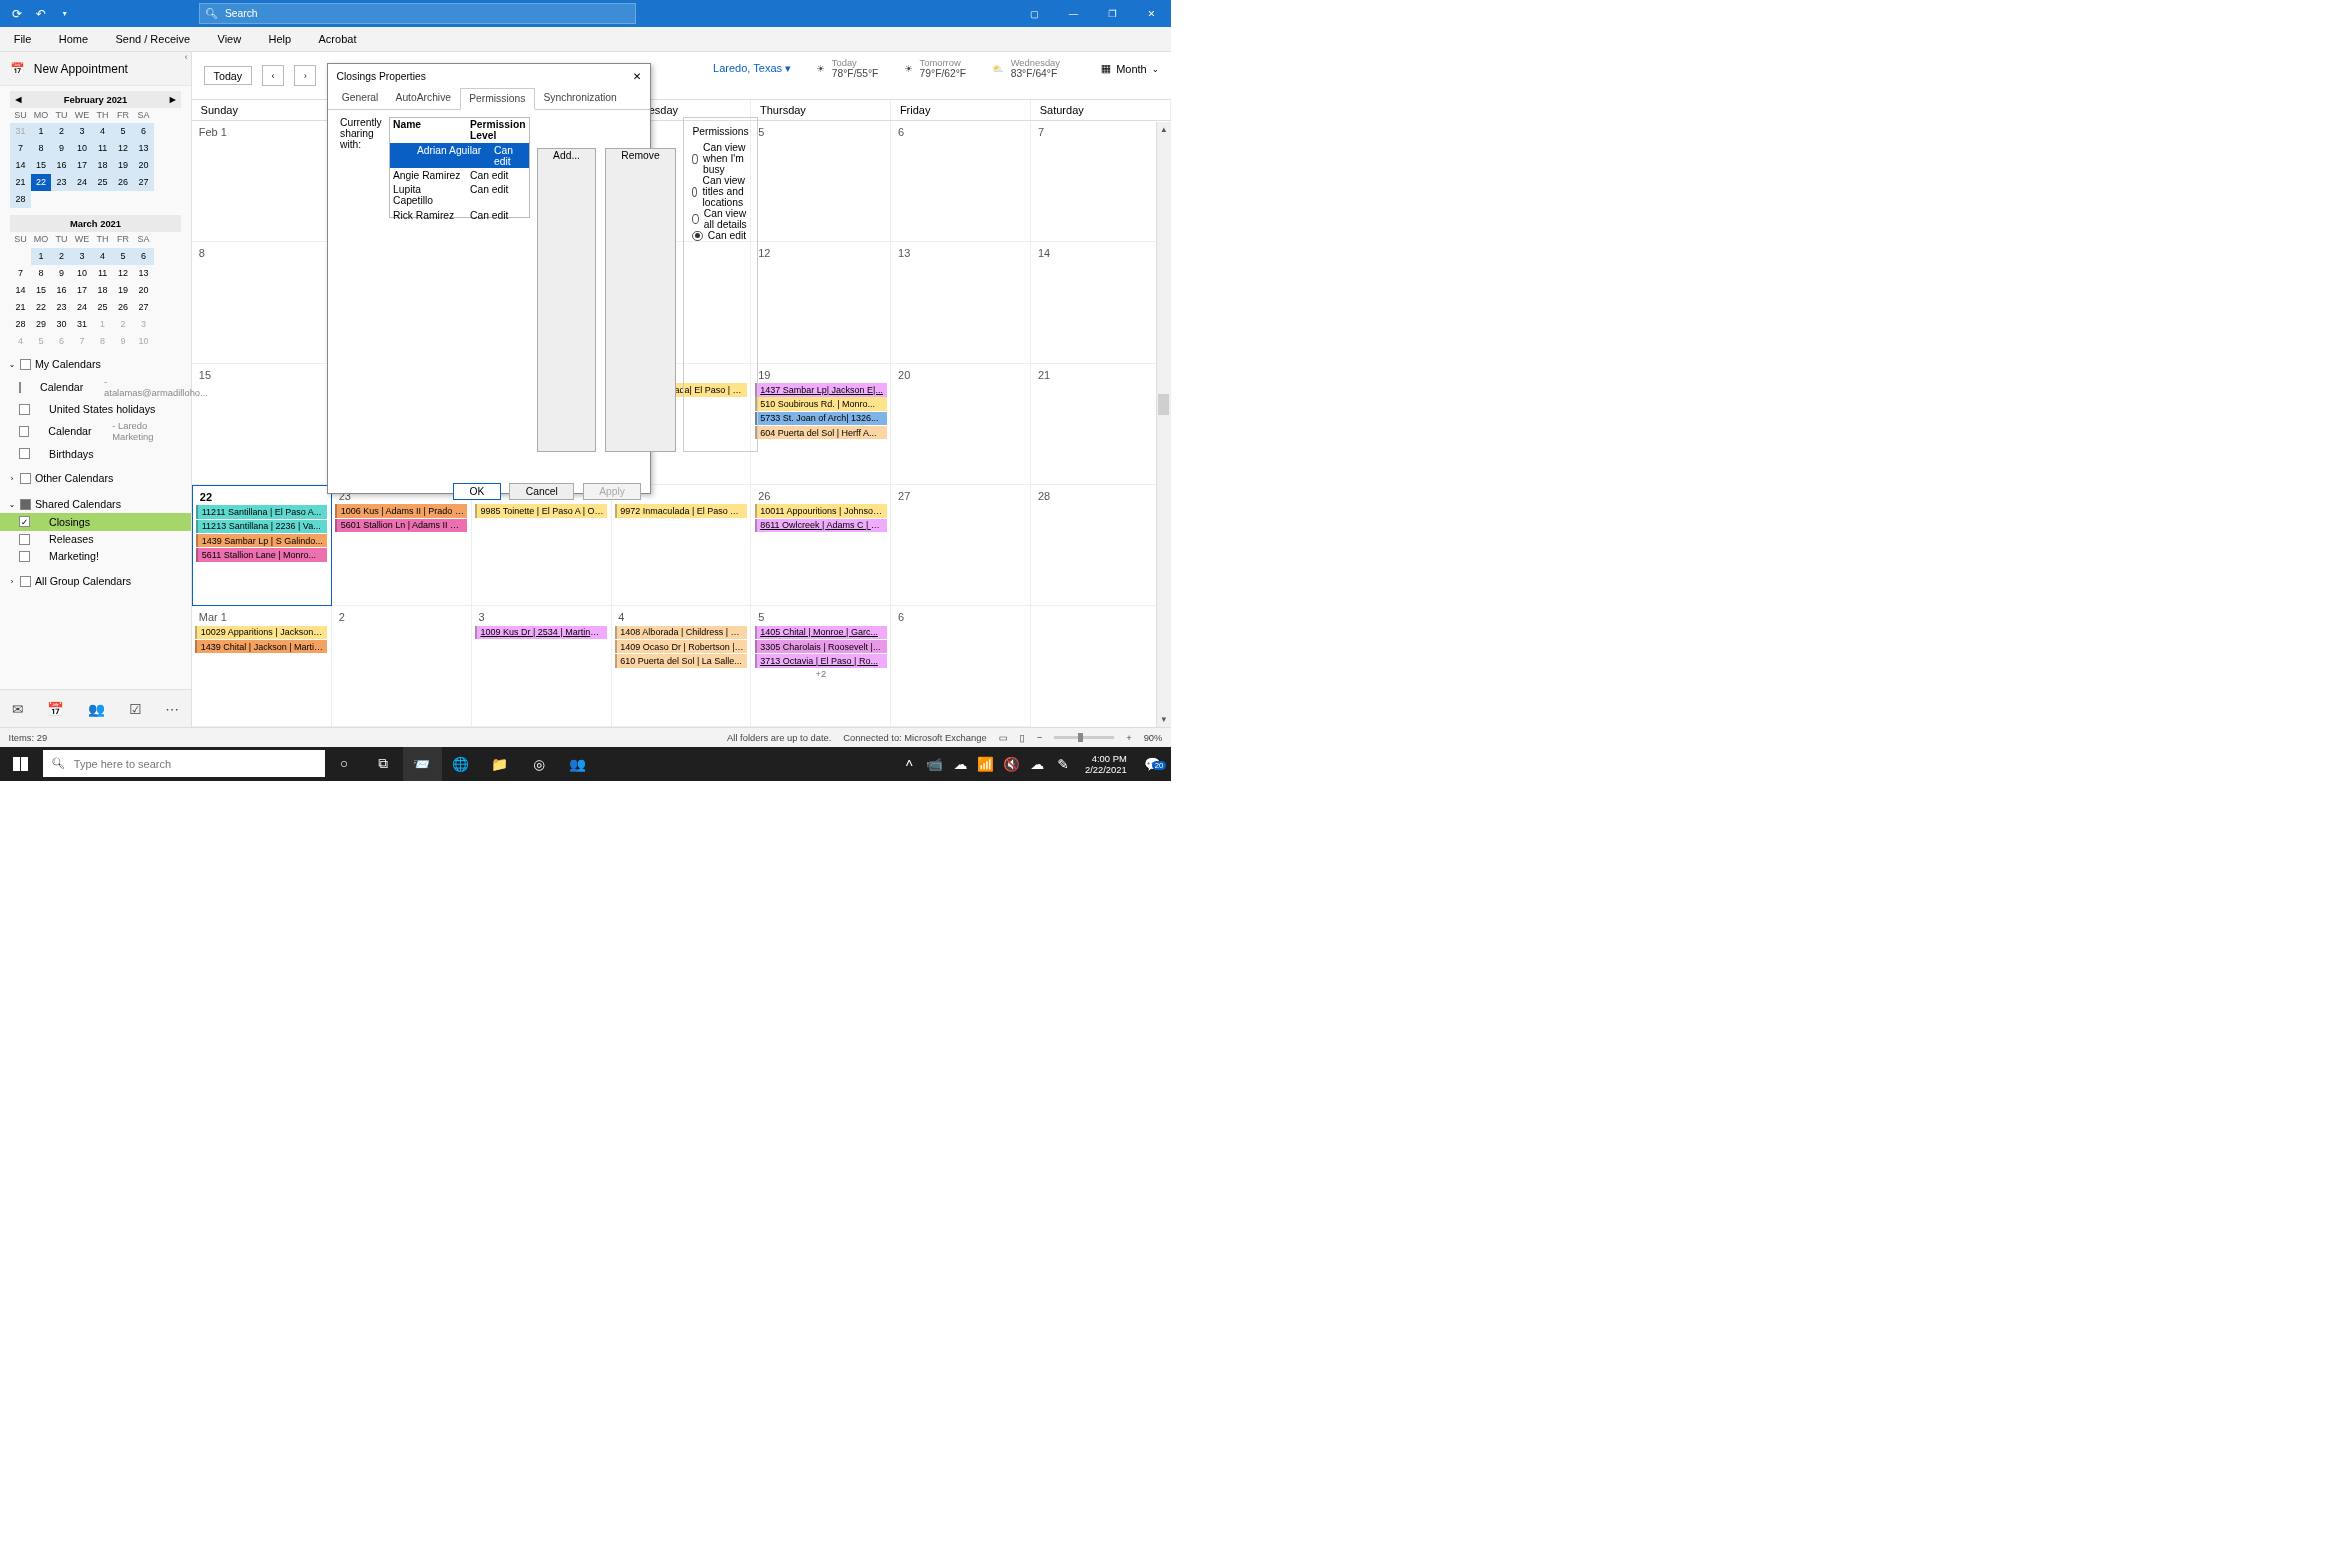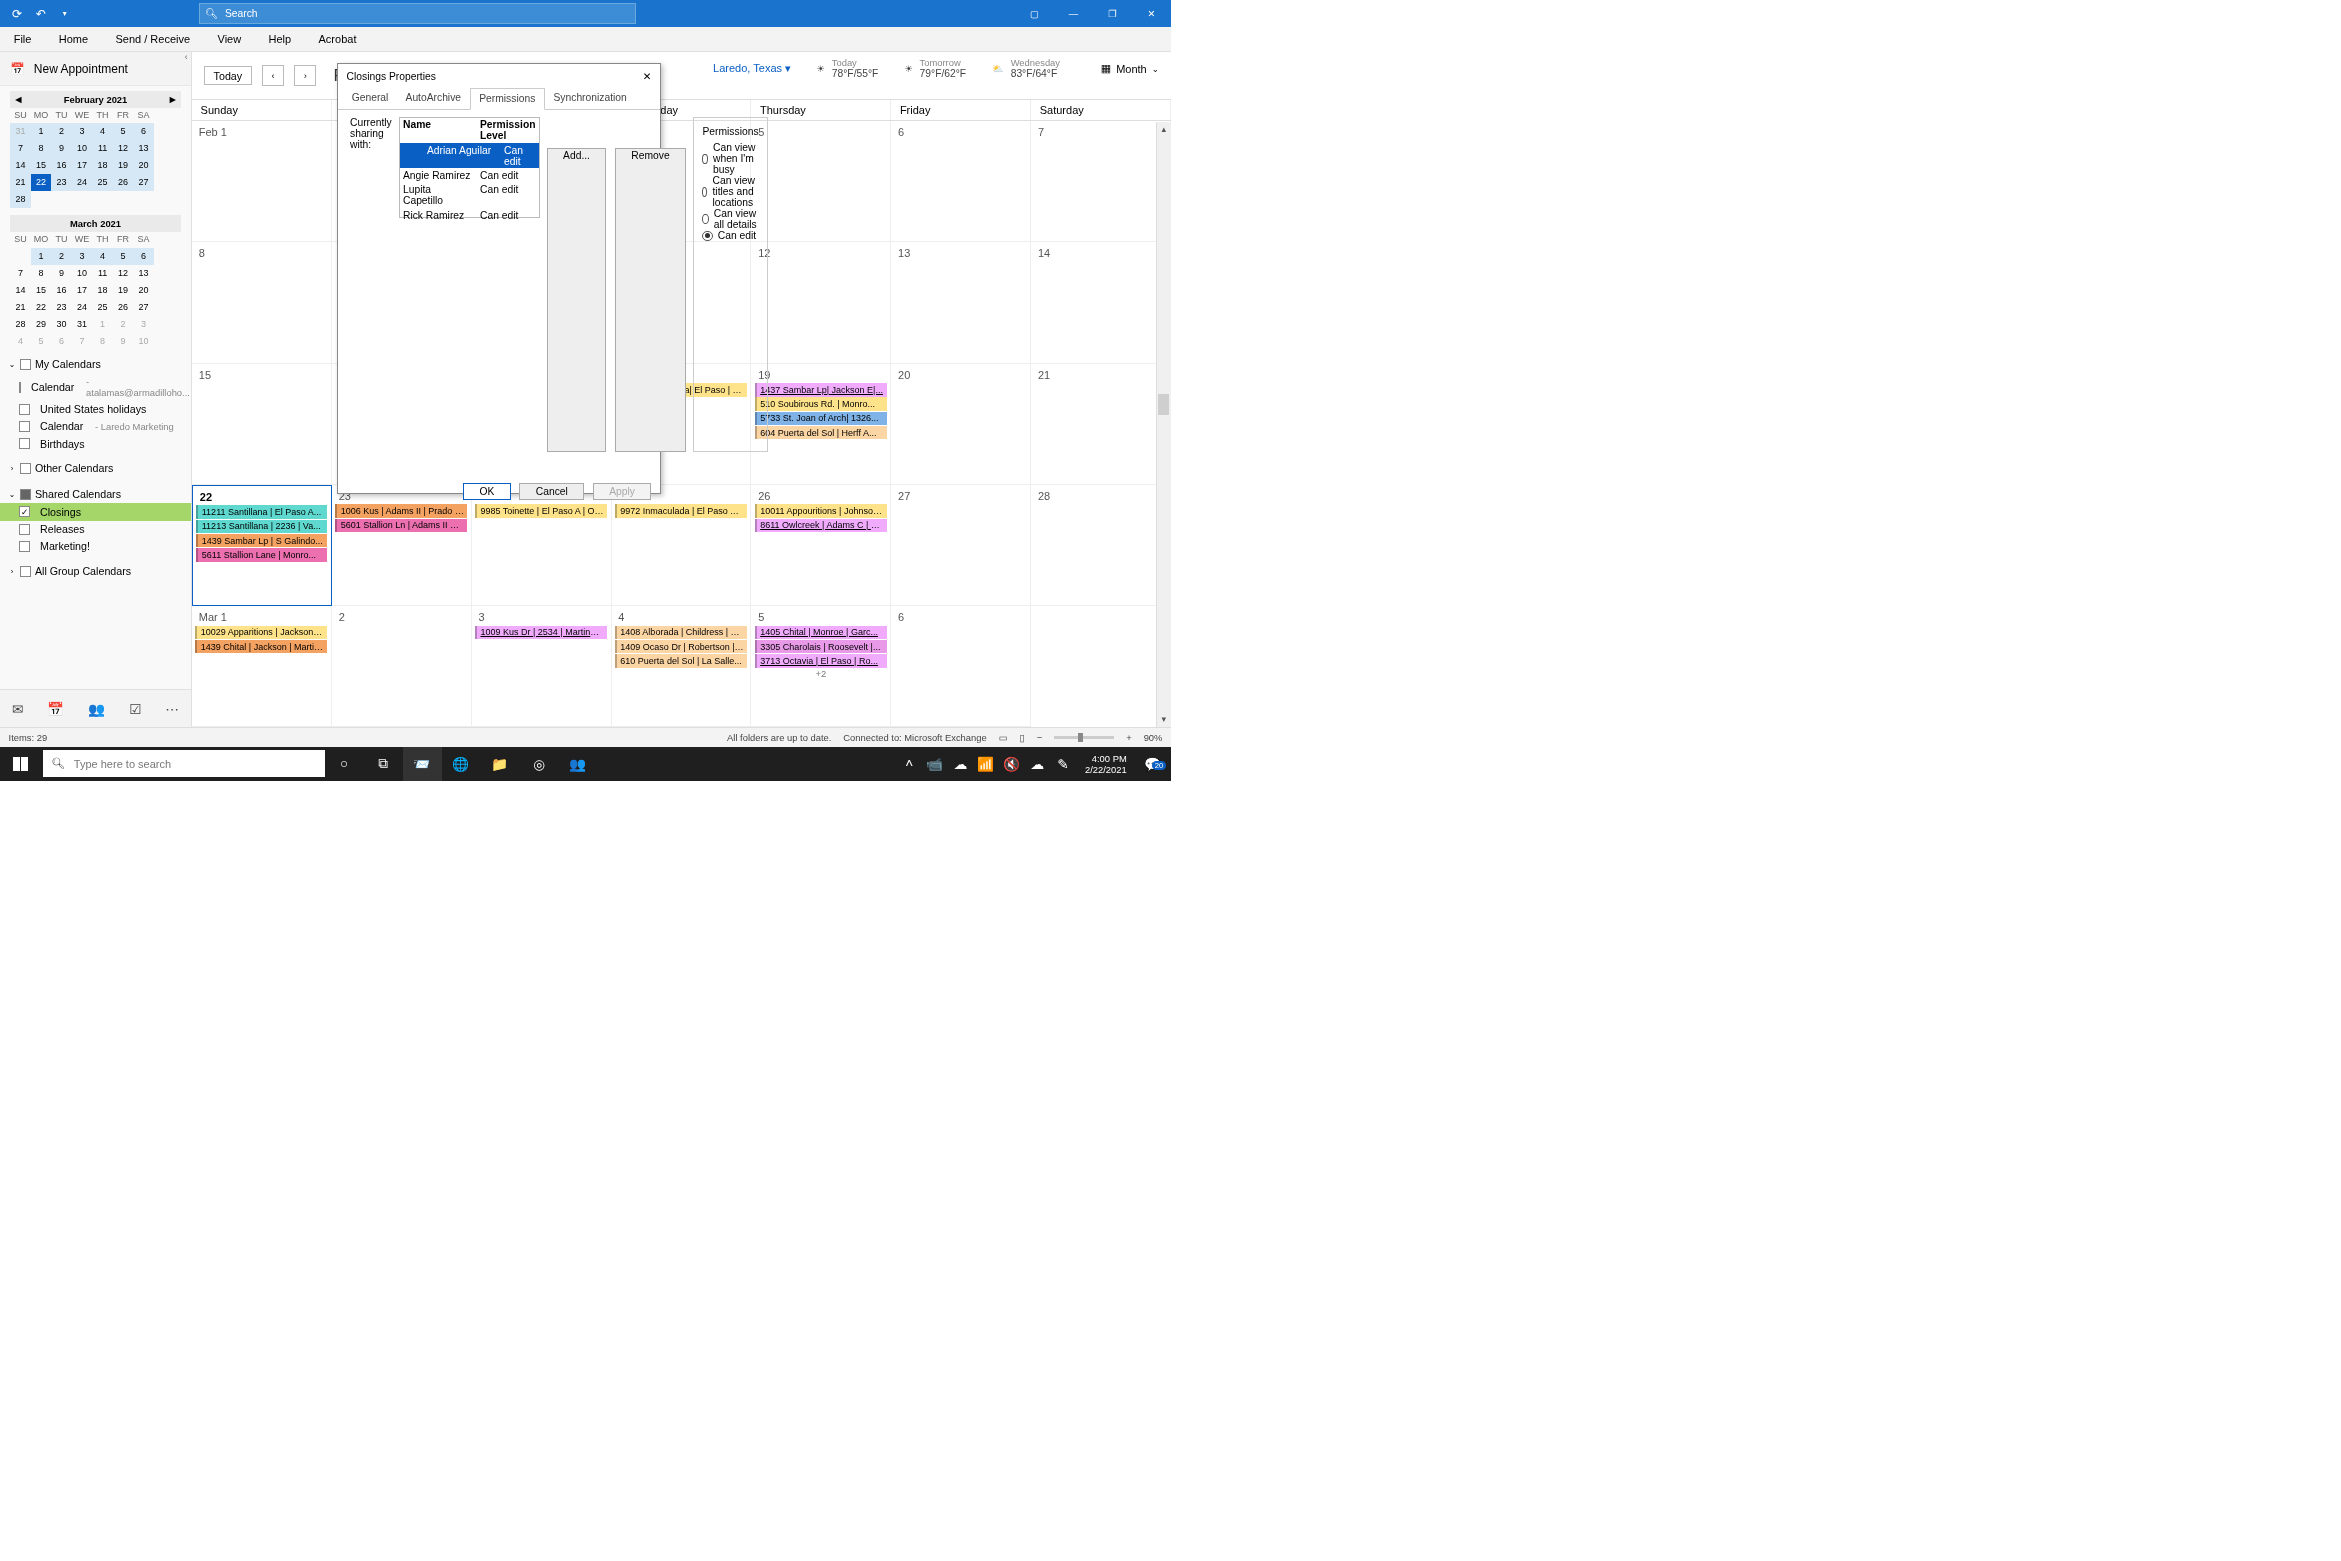--- a/index.html
+++ b/index.html
@@ -30,21 +30,21 @@
 .mc-head .arrow { position:absolute; font-size:7.7px; }
 .mc-head .arrow.l { left:5.1px; } .mc-head .arrow.r { right:5.1px; }
 .mc-grid { display:grid; grid-template-columns:repeat(7,20.5px); font-size:9px; }
 .mc-grid .dh { text-align:center; color:#666; height:15.4px; line-height:15.4px; }
 .mc-grid .d  { text-align:center; height:17px; line-height:17px; }
 .mc-grid .d.dim { color:#aaa; }
 .mc-grid .d.range { background:#d6e8f5; }
 .mc-grid .d.today { background:#0a5fc4; color:#fff; }
 .calsection { font-size:10.7px; padding:3.4px 0; }
 .calsection .hdr { display:flex; align-items:center; padding:3.4px 6.8px; gap:3.4px; }
-.calsection .item { display:flex; align-items:center; padding:2.6px 6.8px 2.6px 19px; gap:10px;}
+.calsection .item { display:flex; align-items:center; padding:2.6px 6.8px 2.6px 19px; gap:19px;}
 .calsection .item.sel { background:#a4d66a; }
 .cbox { width:11px; height:11px; border:0.9px solid #888; display:inline-flex; align-items:center; justify-content:center; font-size:8.6px; background:#fff;}
 .cbox.checked::after { content:"✓"; }
 .cbox.tri { background:#666; }
 .caret { font-size:7.7px; width:10.3px; display:inline-block; text-align:center;}
 .calsection .sub { color:#888; font-size:9.4px; margin-left:1.7px;}
 .nav-bottom { margin-top:auto; height:38px; border-top:0.9px solid #e0e0e0; display:flex; align-items:center; justify-content:space-around; font-size:13.7px; color:#444; background:#f3f3f3;}
 
 
 .calsurf { flex:1; display:flex; flex-direction:column; position:relative; }
@@ -72,21 +72,21 @@
 .c-red    { background:#f0abfc;text-decoration:underline; }
 .c-blue   { background:#7fb3e8; }
 .c-lorange{ background:#fcd5a5; }
 .c-mag    { background:#e89ae8; }
 .moretag  { text-align:center; color:#777; font-size:9.4px;}
 .vscroll { position:absolute; right:0; top:70px; bottom:0; width:15.4px; background:#f0f0f0; border-left:0.9px solid #ddd;}
 .vscroll .arrow { height:15.4px; display:flex; align-items:center; justify-content:center; font-size:7.7px; color:#555;}
 .vscroll .thumb { position:absolute; left:1.7px; right:1.7px; top:272px; height:20.5px; background:#cfcfcf;}
 
 
-.dialog { position:absolute; left:337px; top:63px; width:324px; height:431px; background:#fff; border:0.9px solid #888; box-shadow:1.7px 1.7px 5.1px rgba(0,0,0,.25); font-size:10.3px; display:flex; flex-direction:column;}
+.dialog { position:absolute; left:327px; top:63px; width:324px; height:431px; background:#fff; border:0.9px solid #888; box-shadow:1.7px 1.7px 5.1px rgba(0,0,0,.25); font-size:10.3px; display:flex; flex-direction:column;}
 .dlg-title { height:24px; display:flex; align-items:center; padding:0 8.6px; justify-content:space-between;}
 .dlg-tabs { display:flex; border-bottom:0.9px solid #ccc; padding:0 5.1px;}
 .dlg-tabs .tab { padding:4.3px 8.6px; color:#444;}
 .dlg-tabs .tab.active { border:0.9px solid #ccc; border-bottom:0.9px solid #fff; margin-bottom:-0.9px; background:#fff;}
 .dlg-body { padding:6.8px 12px; flex:1; display:flex; flex-direction:row; gap:6.8px;}
 .namelist { border:0.9px solid #bbb; height:101px; }
 .namelist .row { display:flex; font-size:10.3px; }
 .namelist .row .c1 { width:77px; padding:1.7px 3.4px;}
 .namelist .row .c2 { flex:1; padding:1.7px 3.4px;}
 .namelist .row.header { font-weight:700; }

